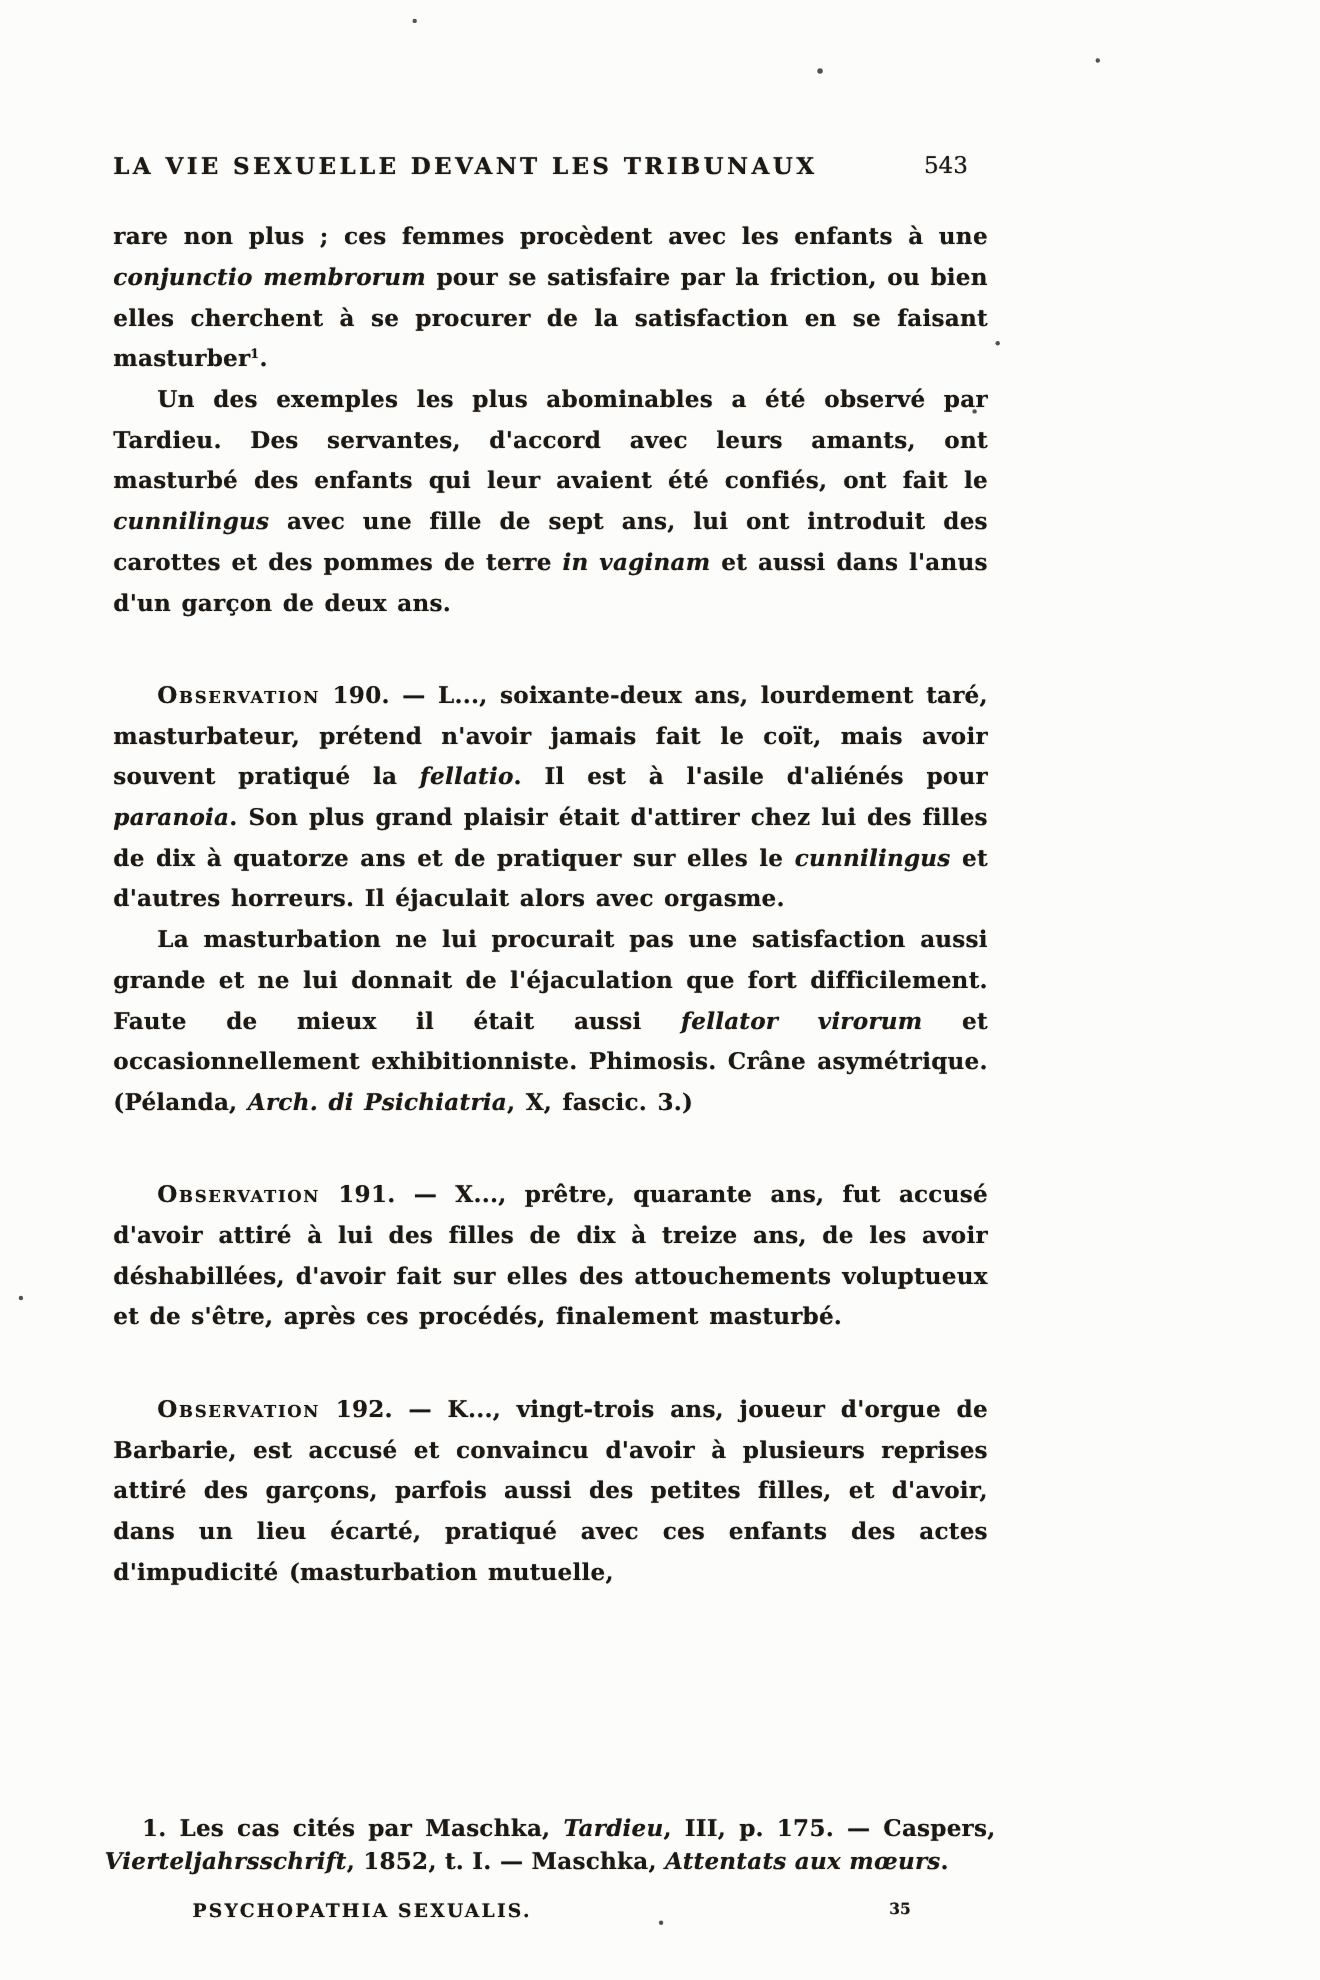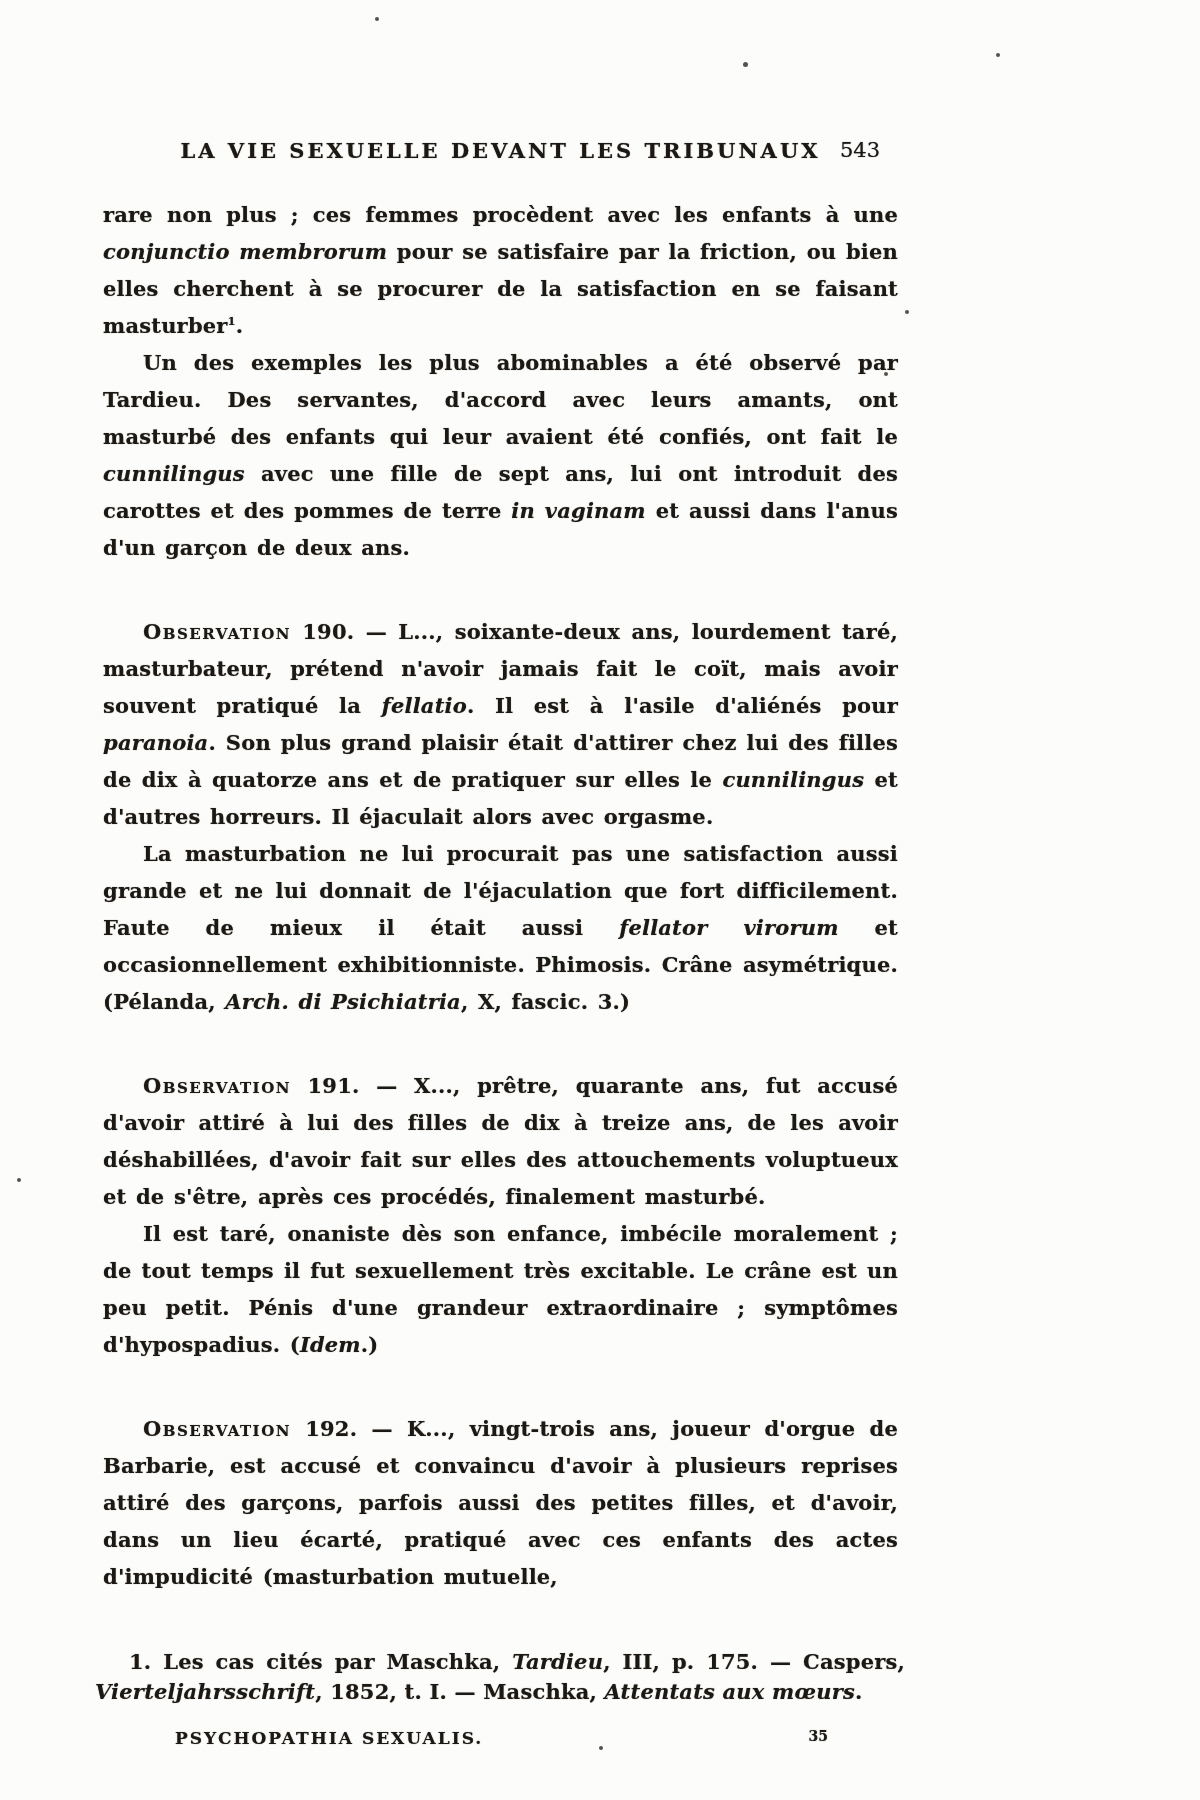--- a/index.html
+++ b/index.html
@@ -20,21 +20,21 @@
     top: 138px;
     width: 795px;
   }
   .running-head {
     position: relative;
     height: 30px;
     margin-bottom: 28px;
   }
   .running-head .head-title {
     display: block;
-    text-align: center;
+    text-align: left;
     font-size: 21px;
     font-weight: 700;
     letter-spacing: 3px;
     white-space: nowrap;
     text-shadow: 0 0 1px rgba(20,16,10,0.65);
   }
   .running-head .head-page {
     position: absolute;
     right: 18px;
     top: 0;
@@ -121,21 +121,20 @@
     <div class="running-head">
       <span class="head-title">LA VIE SEXUELLE DEVANT LES TRIBUNAUX</span>
       <span class="head-page">543</span>
     </div>
 
     <p class="para noindent"><span>rare non plus ; ces femmes procèdent avec les enfants à une </span><span class="it">conjunctio membrorum</span><span> pour se satisfaire par la friction, ou bien elles cherchent à se procurer de la satisfaction en se faisant masturber</span><sup>1</sup><span>.</span></p>
     <p class="para"><span>Un des exemples les plus abominables a été observé par Tardieu. Des servantes, d'accord avec leurs amants, ont masturbé des enfants qui leur avaient été confiés, ont fait le </span><span class="it">cunnilingus</span><span> avec une fille de sept ans, lui ont introduit des carottes et des pommes de terre </span><span class="it">in vaginam</span><span> et aussi dans l'anus d'un garçon de deux ans.</span></p>
     <p class="para obs"><span class="sc">Observation</span><span> 190. — L..., soixante-deux ans, lourdement taré, masturbateur, prétend n'avoir jamais fait le coït, mais avoir souvent pratiqué la </span><span class="it">fellatio</span><span>. Il est à l'asile d'aliénés pour </span><span class="it">paranoia</span><span>. Son plus grand plaisir était d'attirer chez lui des filles de dix à quatorze ans et de pratiquer sur elles le </span><span class="it">cunnilingus</span><span> et d'autres horreurs. Il éjaculait alors avec orgasme.</span></p>
     <p class="para"><span>La masturbation ne lui procurait pas une satisfaction aussi grande et ne lui donnait de l'éjaculation que fort difficilement. Faute de mieux il était aussi </span><span class="it">fellator virorum</span><span> et occasionnellement exhibitionniste. Phimosis. Crâne asymétrique. (Pélanda, </span><span class="it">Arch. di Psichiatria</span><span>, X, fascic. 3.)</span></p>
     <p class="para obs"><span class="sc">Observation</span><span> 191. — X..., prêtre, quarante ans, fut accusé d'avoir attiré à lui des filles de dix à treize ans, de les avoir déshabillées, d'avoir fait sur elles des attouchements voluptueux et de s'être, après ces procédés, finalement masturbé.</span></p>
-    <p class="para"><span>Il est taré, onaniste dès son enfance, imbécile moralement ; de tout temps il fut sexuellement très excitable. Le crâne est un peu petit. Pénis d'une grandeur extraordinaire ; symptômes d'hypospadius. (</span><span class="it">Idem</span><span>.)</span></p>
     <p class="para obs"><span class="sc">Observation</span><span> 192. — K..., vingt-trois ans, joueur d'orgue de Barbarie, est accusé et convaincu d'avoir à plusieurs reprises attiré des garçons, parfois aussi des petites filles, et d'avoir, dans un lieu écarté, pratiqué avec ces enfants des actes d'impudicité (masturbation mutuelle, </span></p>
 
   </div>
 
   <p class="footnote"><span>1. Les cas cités par Maschka, </span><span class="it">Tardieu</span><span>, III, p. 175. — Caspers, </span><span class="it">Vierteljahrsschrift</span><span>, 1852, t. I. — Maschka, </span><span class="it">Attentats aux mœurs</span><span>.</span></p>
 
   <div class="page-footer">
     <span class="footer-title">PSYCHOPATHIA SEXUALIS.</span>
     <span class="footer-page">35</span>
   </div>

